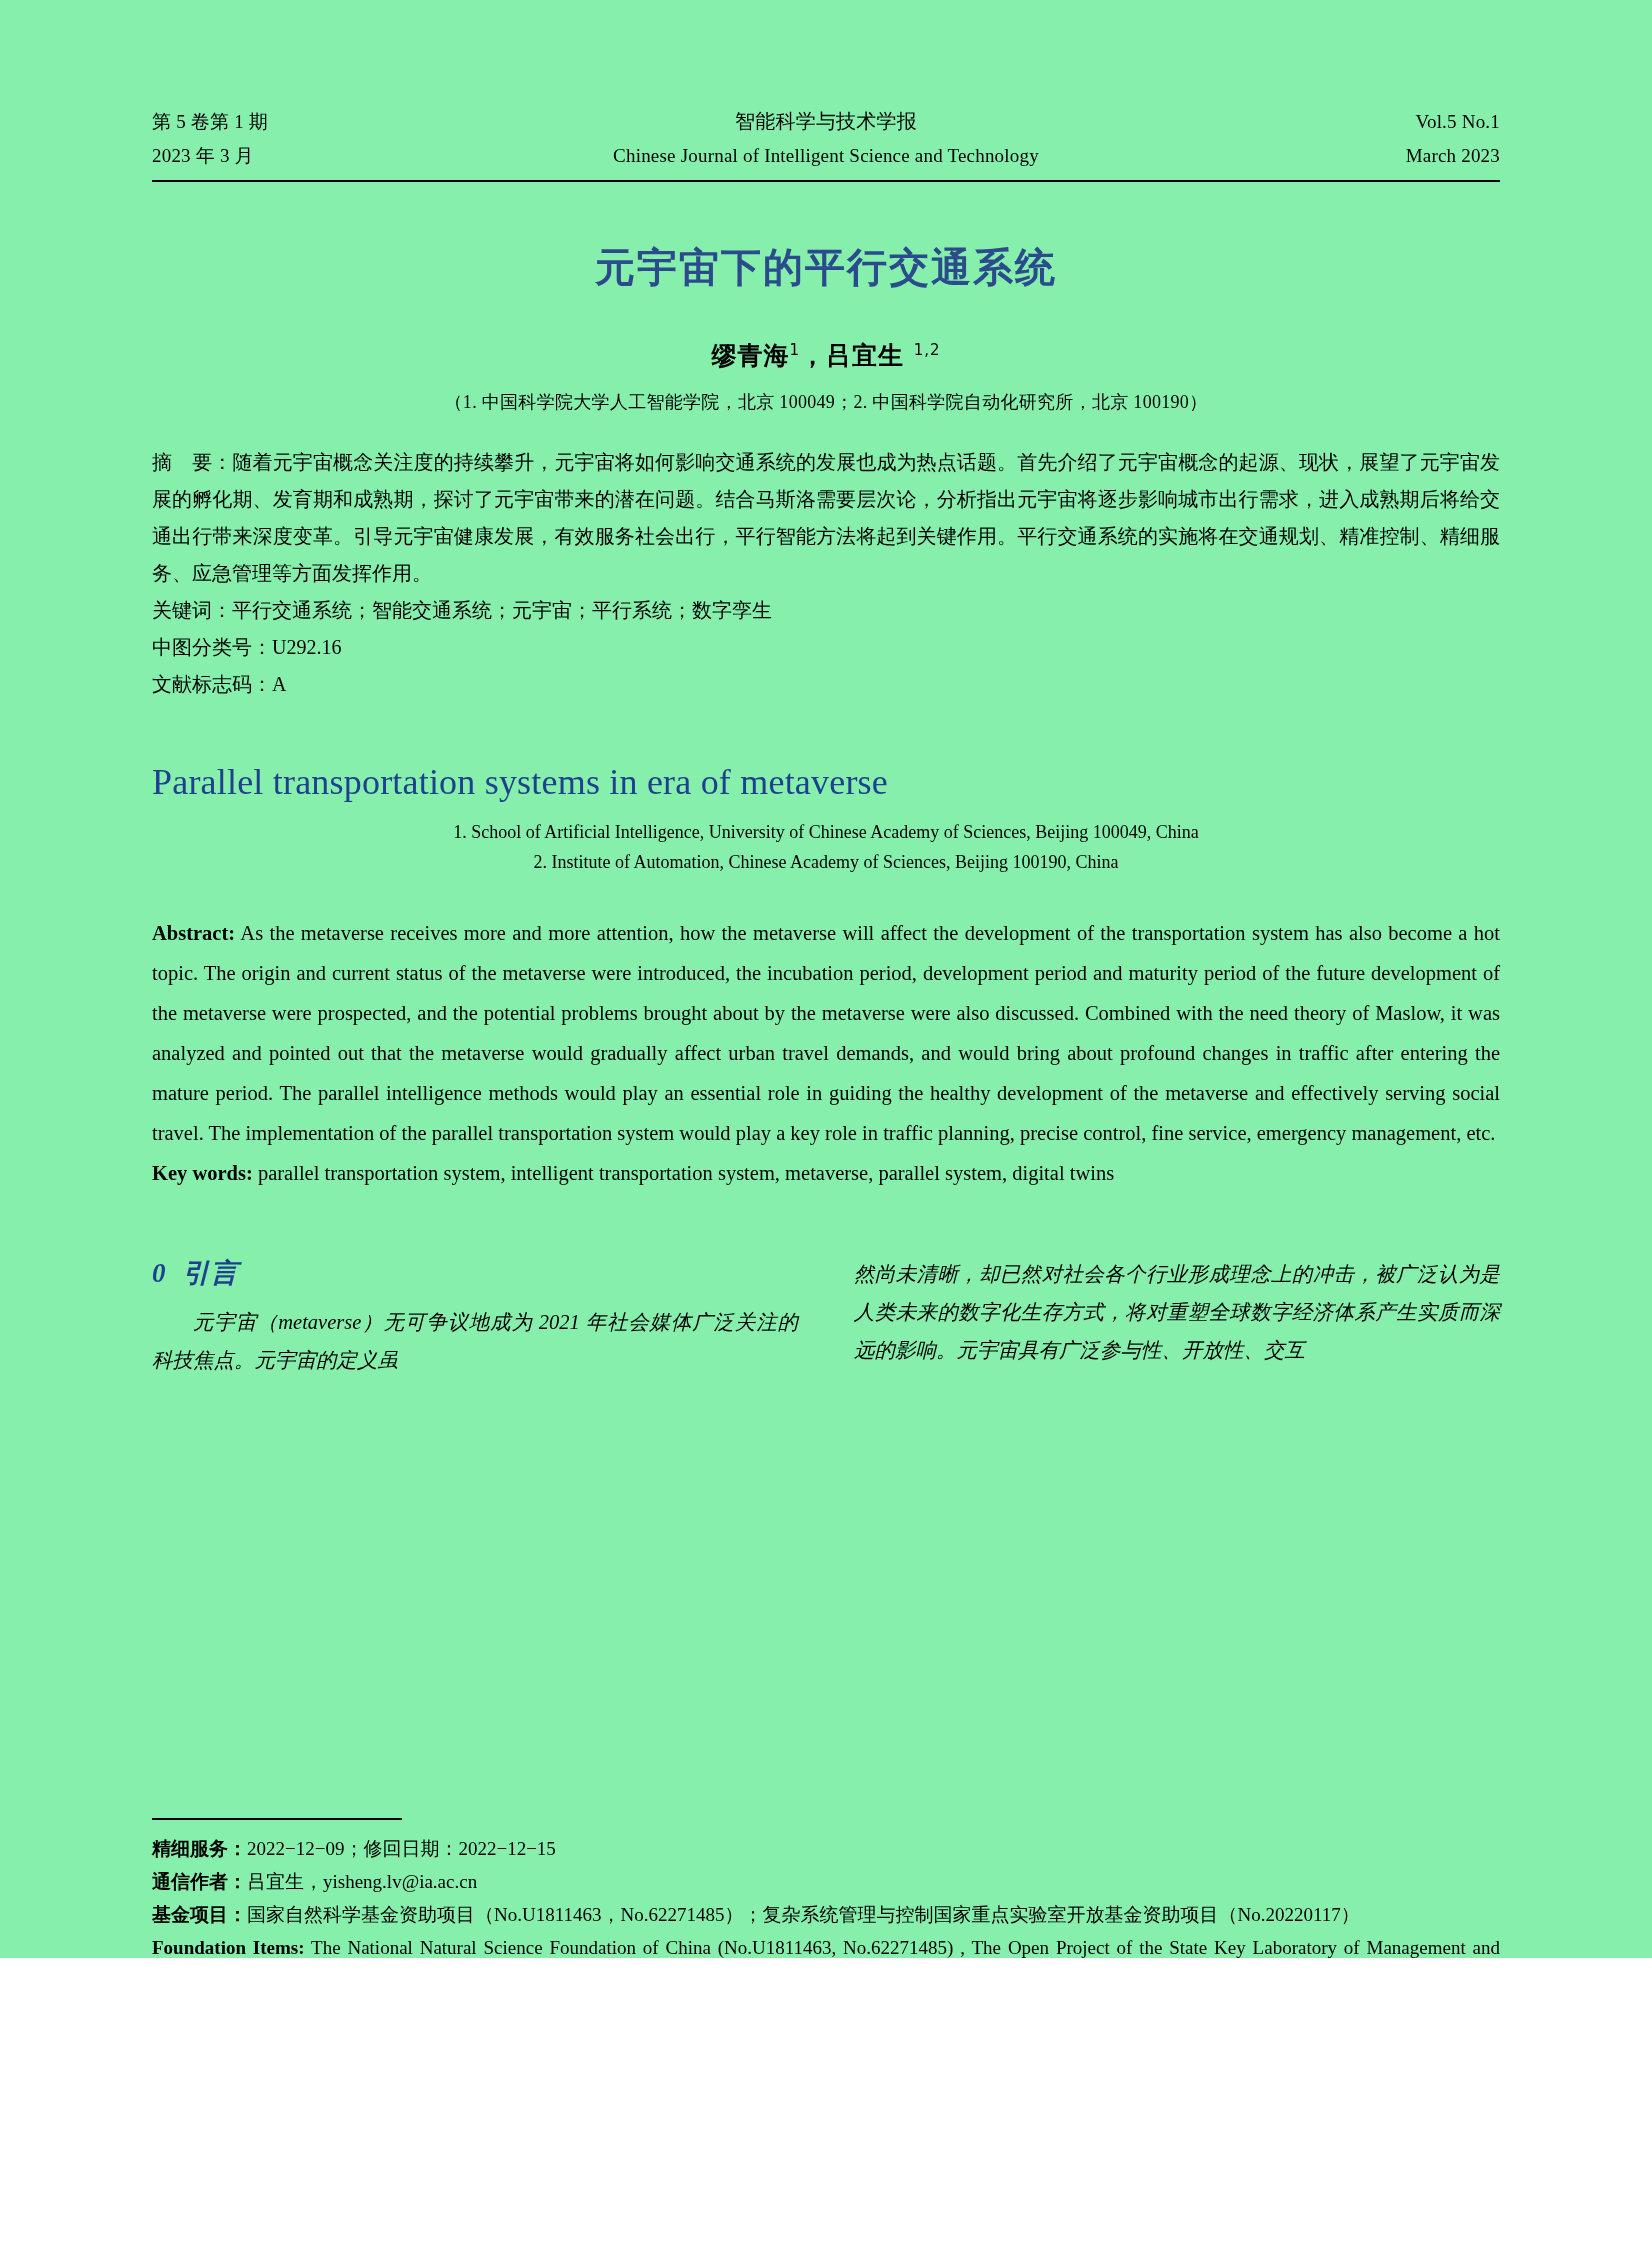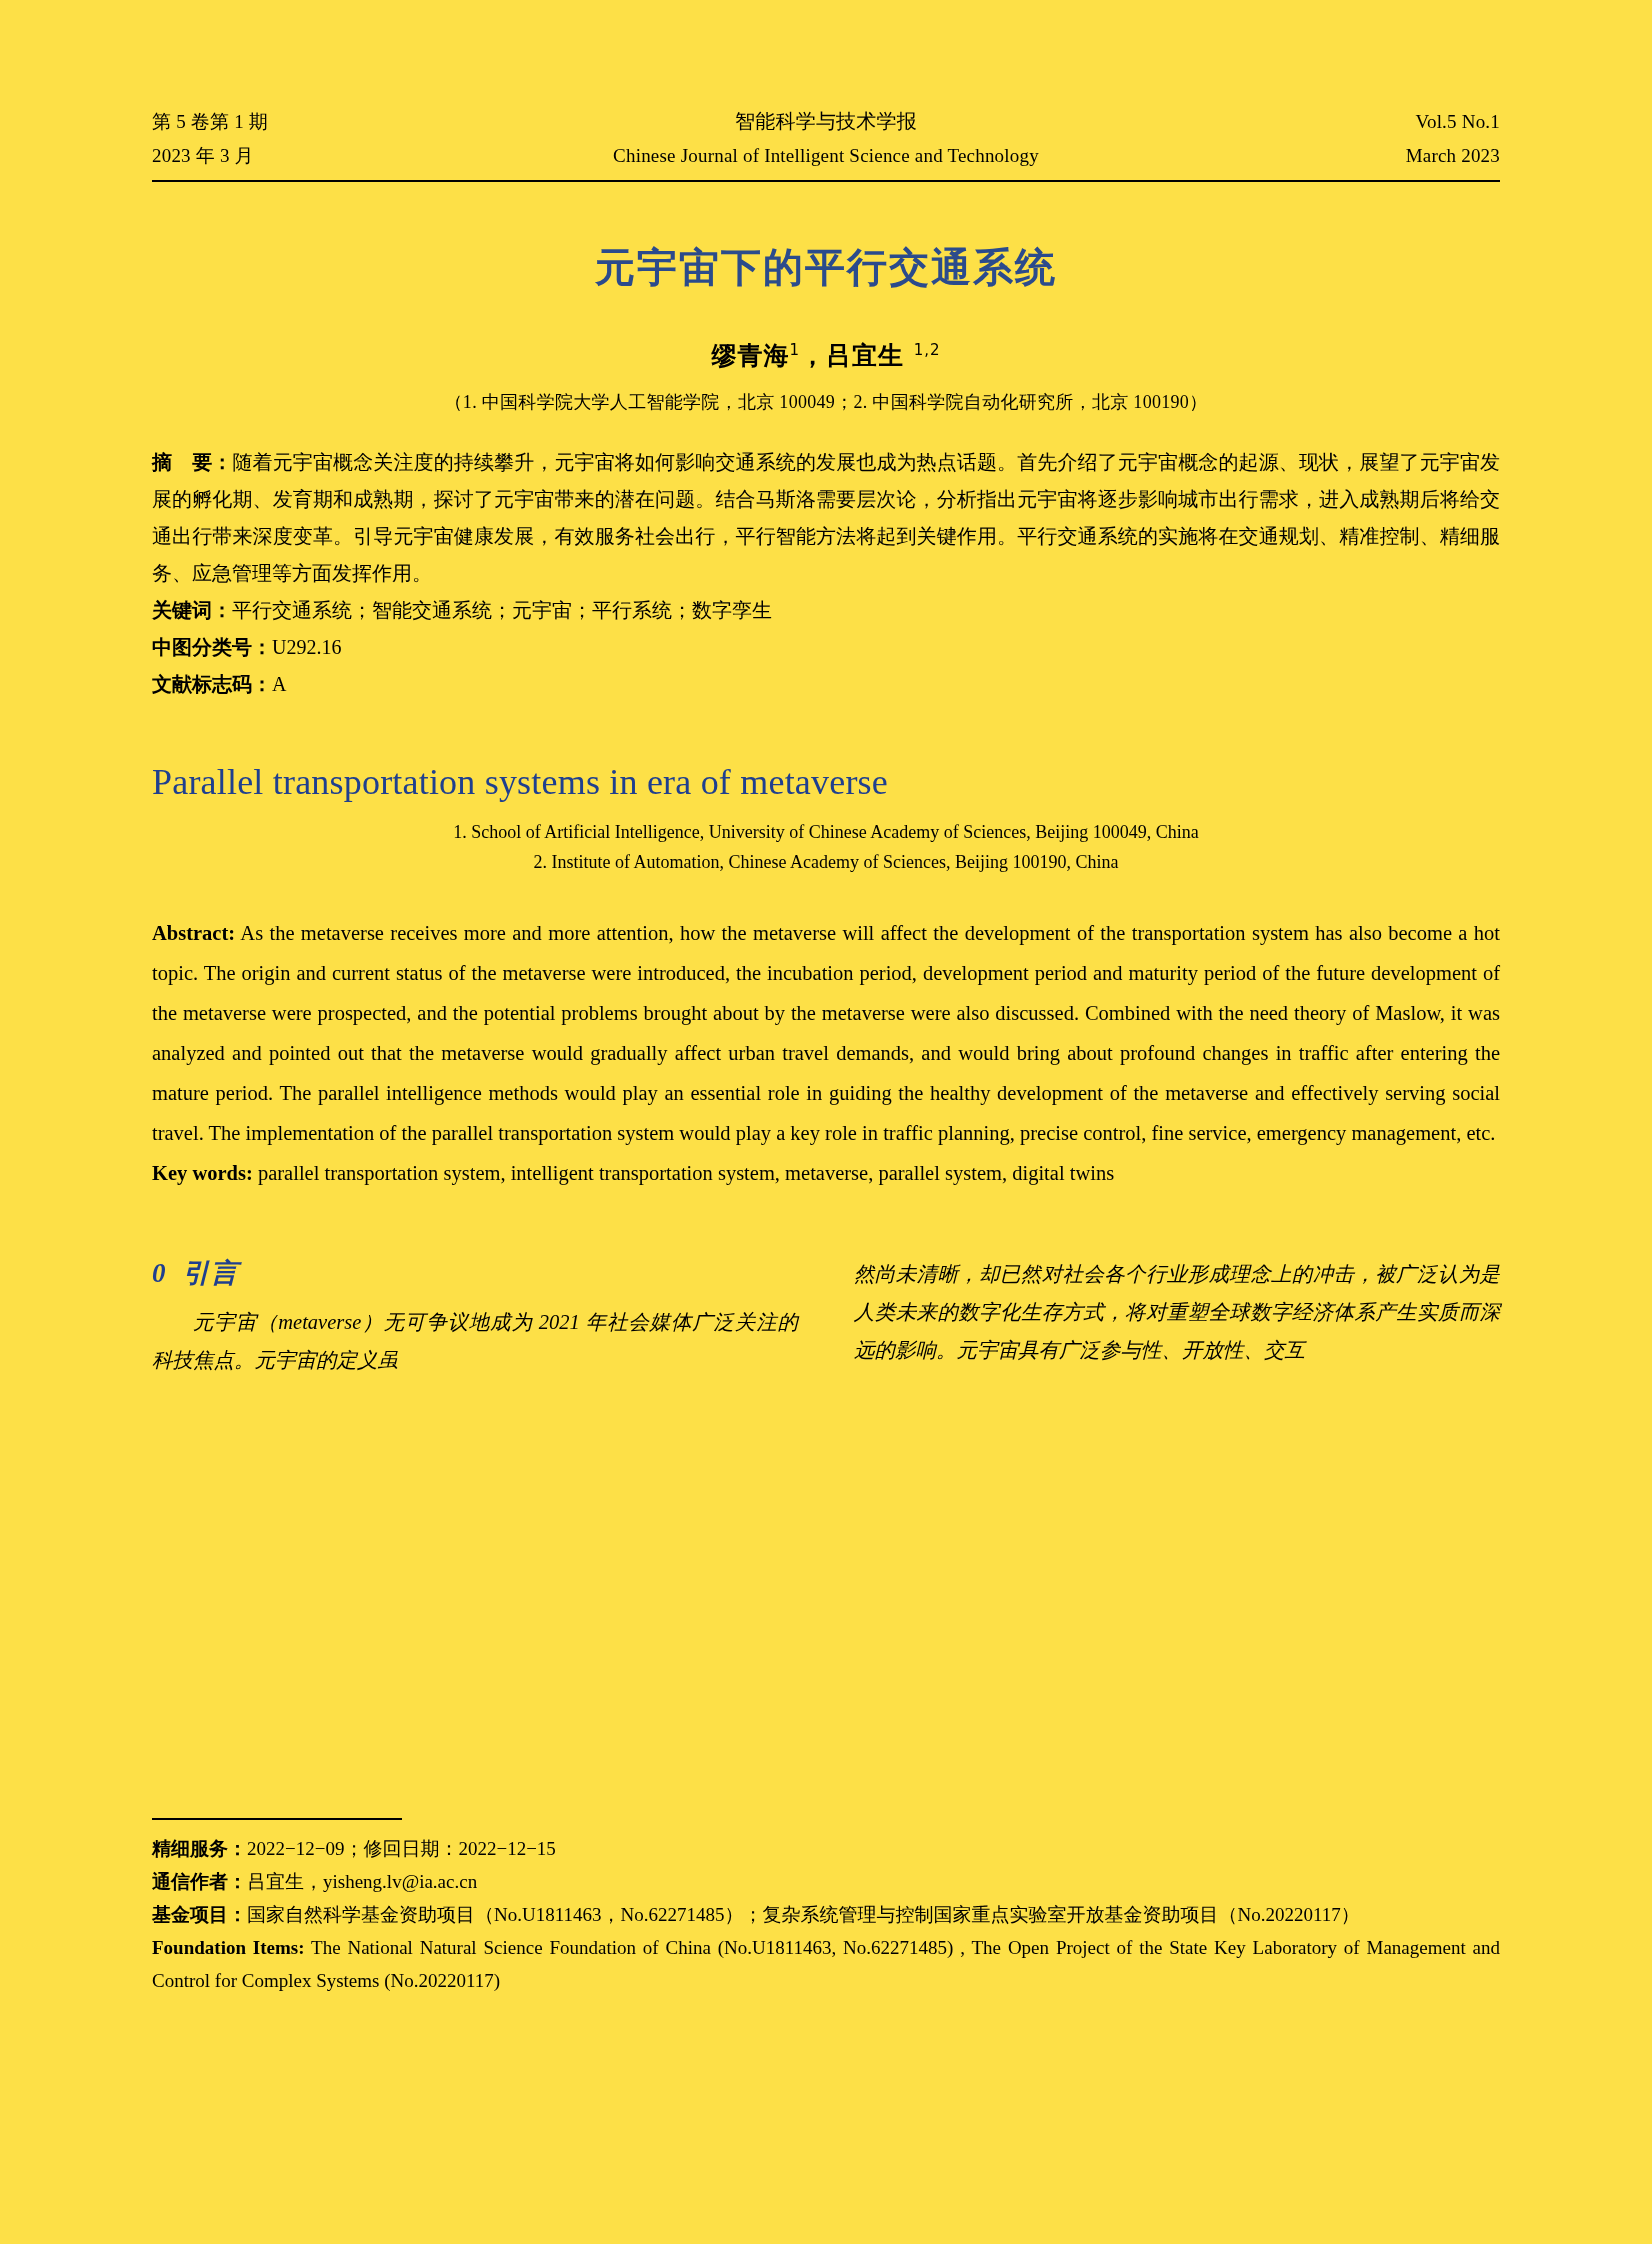--- a/index.html
+++ b/index.html
@@ -7,23 +7,23 @@
     padding: 0;
     background: #ffffff;
   }
   body {
     font-family: "Liberation Serif", "DejaVu Serif", serif;
     color: #000000;
   }
   .page {
     position: relative;
     width: 1652px;
-    height: 2244px;
+    height: 1958px;
     margin: 0 auto;
-    background: #fde047;
+    background: #86efac;
     box-sizing: border-box;
     padding: 0;
     overflow: hidden;
   }
   .content {
     position: absolute;
     left: 152px;
     top: 0;
     width: 1348px;
   }
@@ -79,21 +79,21 @@
 
   
   .cn-abs {
     margin-top: 30px;
     font-size: 20px;
     line-height: 37px;
     text-align: justify;
     text-justify: inter-ideograph;
   }
   .cn-abs p { margin: 0; }
-  .lbl-b { font-family: "DejaVu Sans", sans-serif; font-weight: bold; }
+  .lbl-b { font-family: "DejaVu Sans", sans-serif; font-weight: normal; }
   .meta-line {
     font-size: 20px;
     line-height: 37px;
   }
   .meta-line .val { font-family: "Liberation Serif", serif; }
   .doi-line {
     font-size: 20px;
     line-height: 37px;
     margin-top: 2px;
   }

